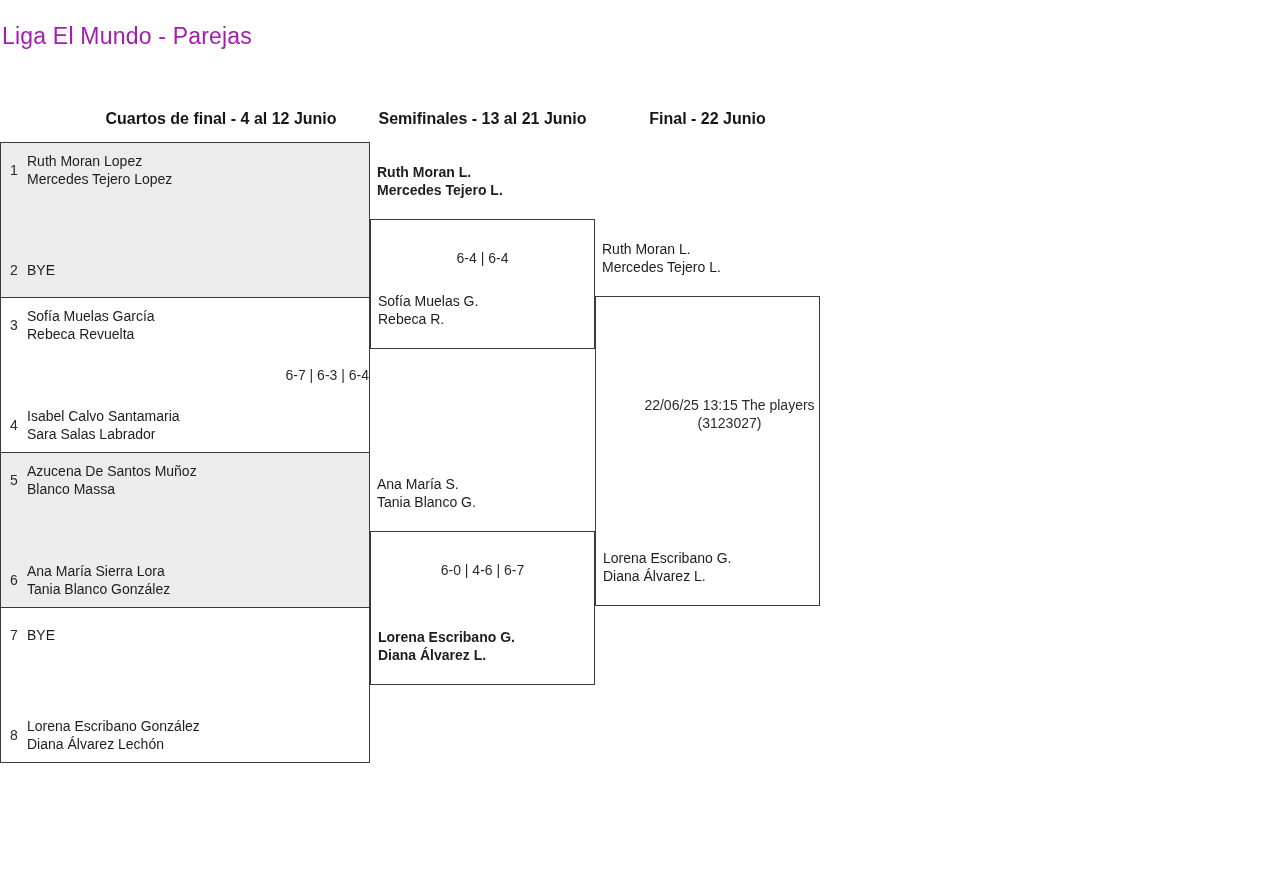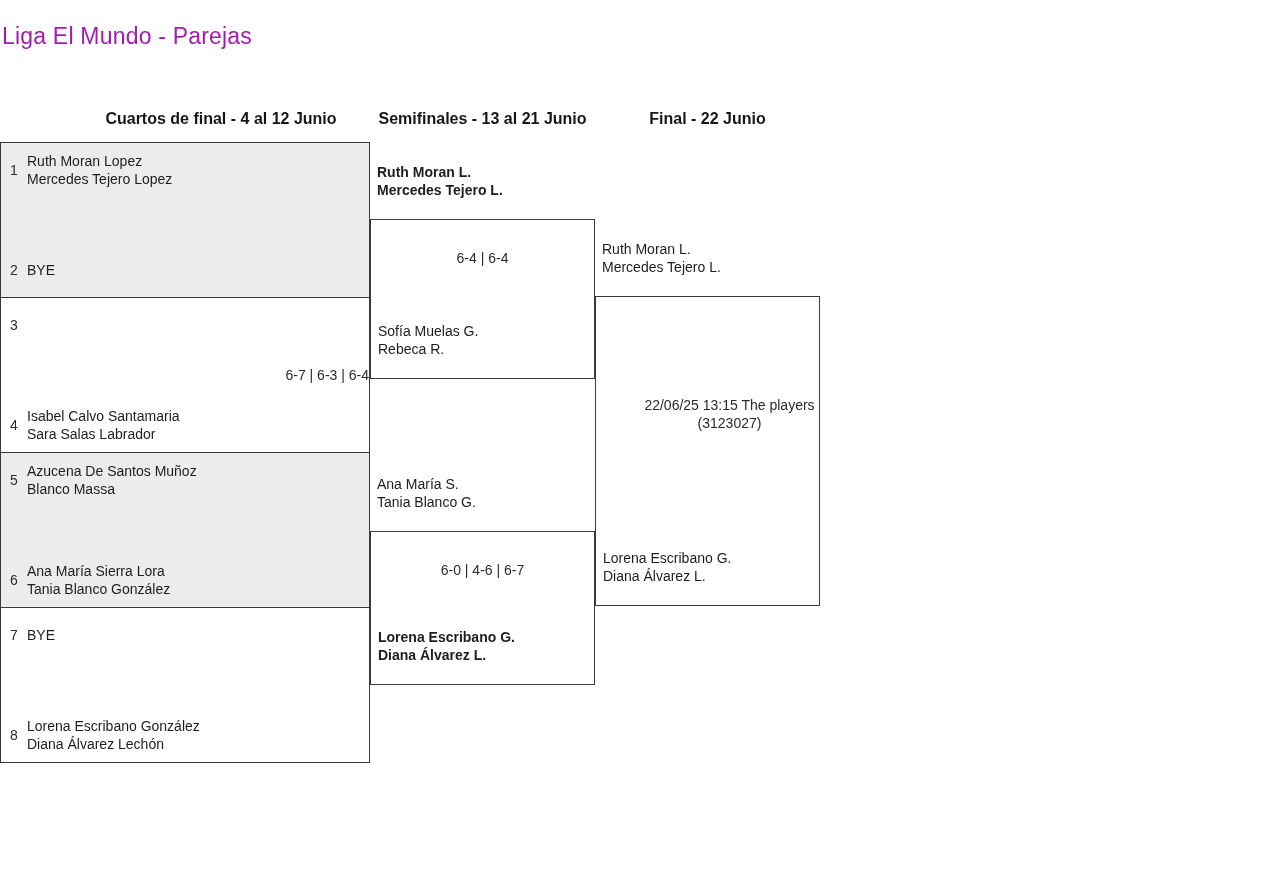--- a/index.html
+++ b/index.html
@@ -93,20 +93,24 @@
         <span class="names" data-winner="false">
           <span class="nline">BYE</span>
           <span class="nline"></span>
         </span>
       </div>
     </div>
 
     <div class="qf-row" data-shaded="false">
       <div class="slot slot-top">
         <span class="seed">3</span>
+        <span class="names" data-winner="true">
+          <span class="nline">Sofía Muelas García</span>
+          <span class="nline">Rebeca Revuelta</span>
+        </span>
       </div>
       <div class="score">6-7 | 6-3 | 6-4</div>
       <div class="slot slot-bottom">
         <span class="seed">4</span>
         <span class="names" data-winner="false">
           <span class="nline">Isabel Calvo Santamaria</span>
           <span class="nline">Sara Salas Labrador</span>
         </span>
       </div>
     </div>
@@ -145,21 +149,21 @@
         </span>
       </div>
     </div>
 
   </div>
 
   <div class="float-team" style="left:377px; top:163px;" data-winner="true">
     <span class="nline">Ruth Moran L.</span>
     <span class="nline">Mercedes Tejero L.</span>
   </div>
-  <div class="match-box" style="left:370px; top:219px; height:160px;padding-left:32px;">
+  <div class="match-box" style="left:370px; top:219px; height:130px;padding-left:32px;">
     <div class="box-score">6-4 | 6-4</div>
     <div class="box-team" data-winner="false">
       <span class="nline">Sofía Muelas G.</span>
       <span class="nline">Rebeca R.</span>
     </div>
   </div>
 
   <div class="float-team" style="left:377px; top:475px;" data-winner="false">
     <span class="nline">Ana María S.</span>
     <span class="nline">Tania Blanco G.</span>

